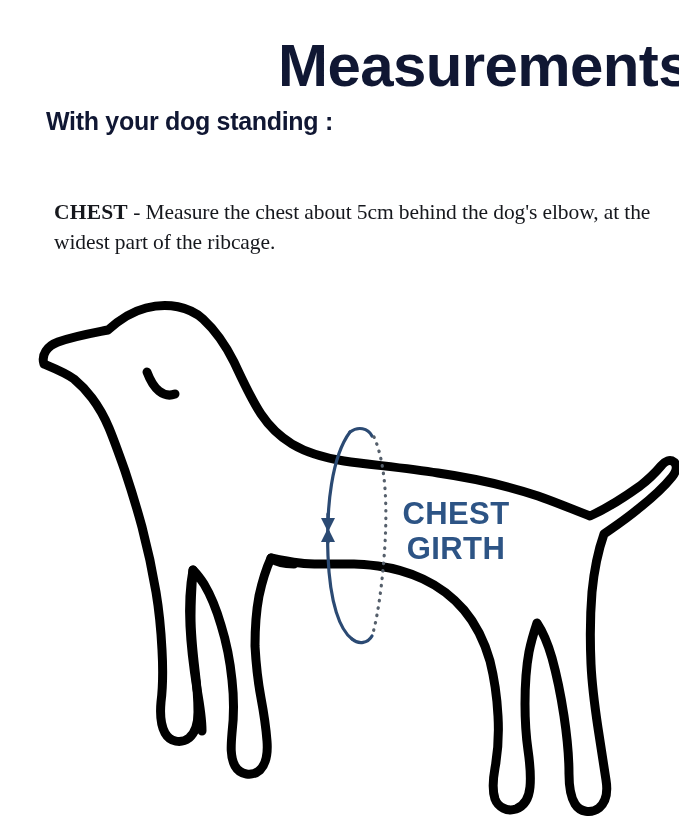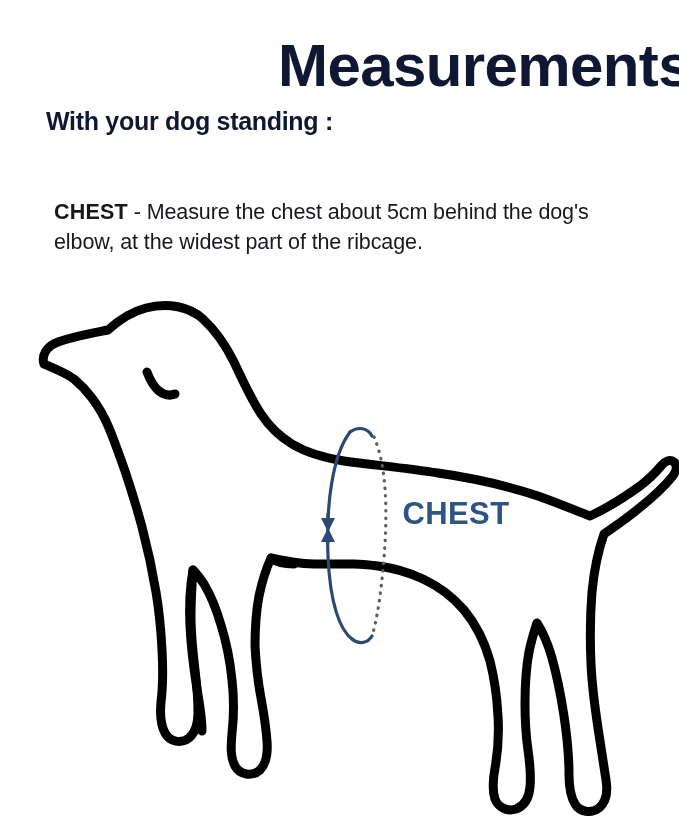--- a/index.html
+++ b/index.html
@@ -49,21 +49,21 @@
     white-space: nowrap;
     margin-left: 32px;
   }
 
   
   .description {
     position: absolute;
     top: 175px;
     left: 54px;
     width: 600px;
-    font-family: Liberation Sans, sans-serif;
+    font-family: Liberation Serif, serif;
     font-weight: 400;
     font-size: 21.5px;
     line-height: 30px;
     letter-spacing: -0.1px;
     color: #16181d;
   }
   .description .lead {
     font-weight: 700;
     letter-spacing: 0.2px;
   }
@@ -204,15 +204,16 @@
 
         <path d="M 310 218 L 310 228 M 310 236 L 310 246" fill="none" stroke="#2b4a73" stroke-width="3.4" stroke-linecap="round"></path>
         <polygon points="303,222 317,222 310,236" fill="#2b4a73"></polygon>
         <polygon points="303,246 317,246 310,232" fill="#2b4a73"></polygon>
       </g>
     </svg>
   </div>
 
   <div class="girth-label">
     <span class="line">CHEST</span>
+    <span class="line">GIRTH</span>
   </div>
 
 </div>
 
 </body></html>

